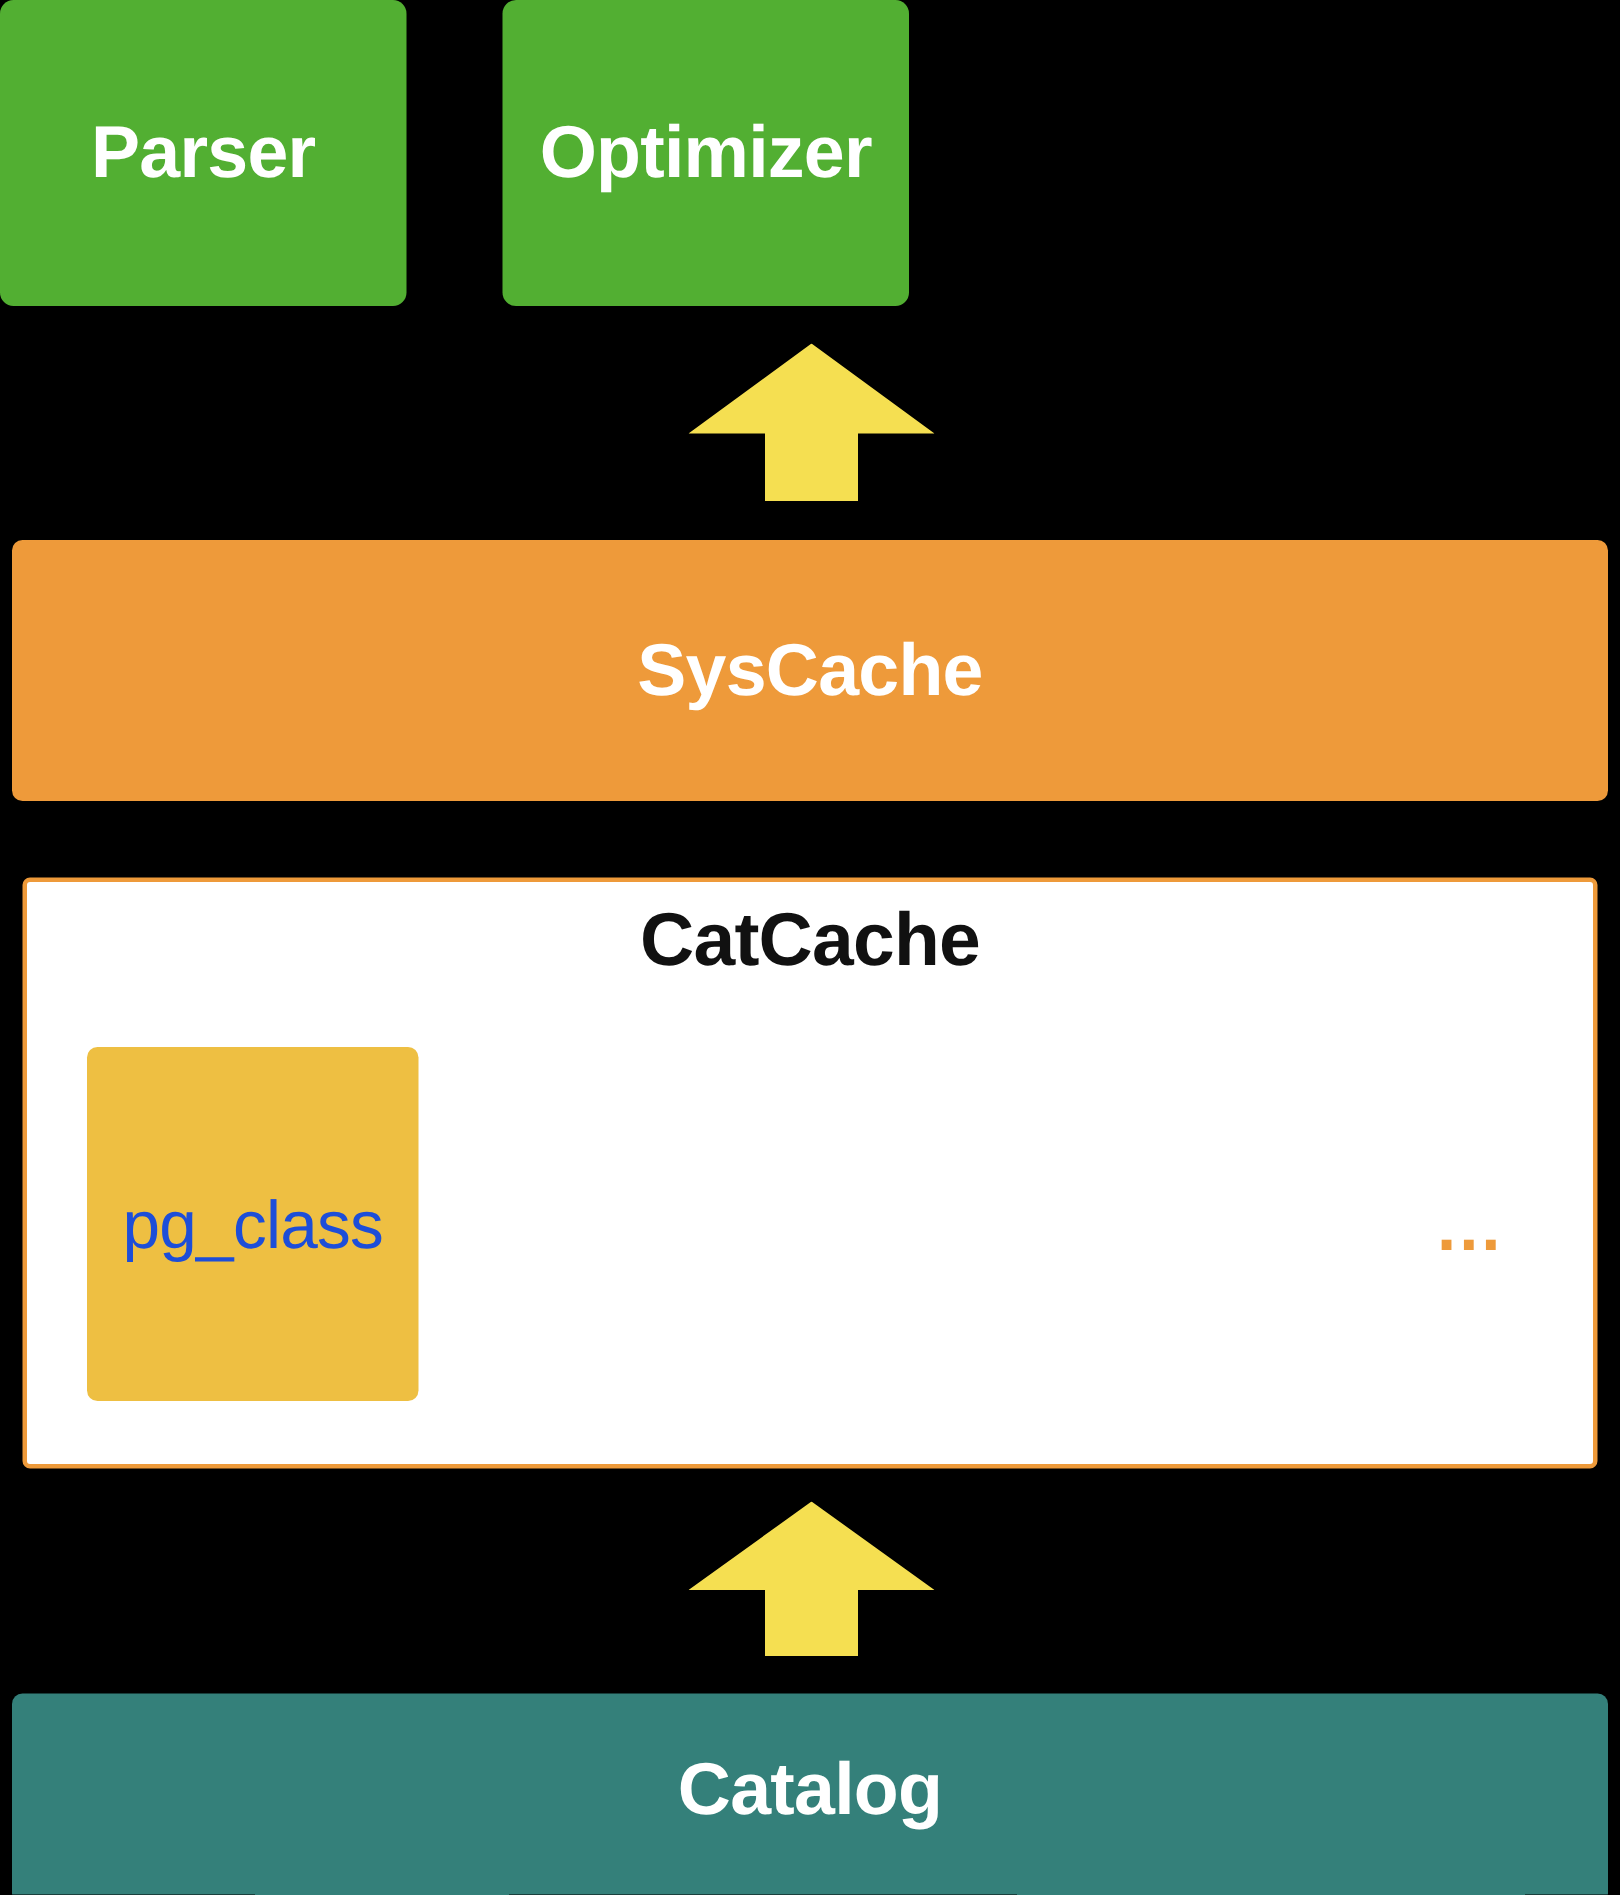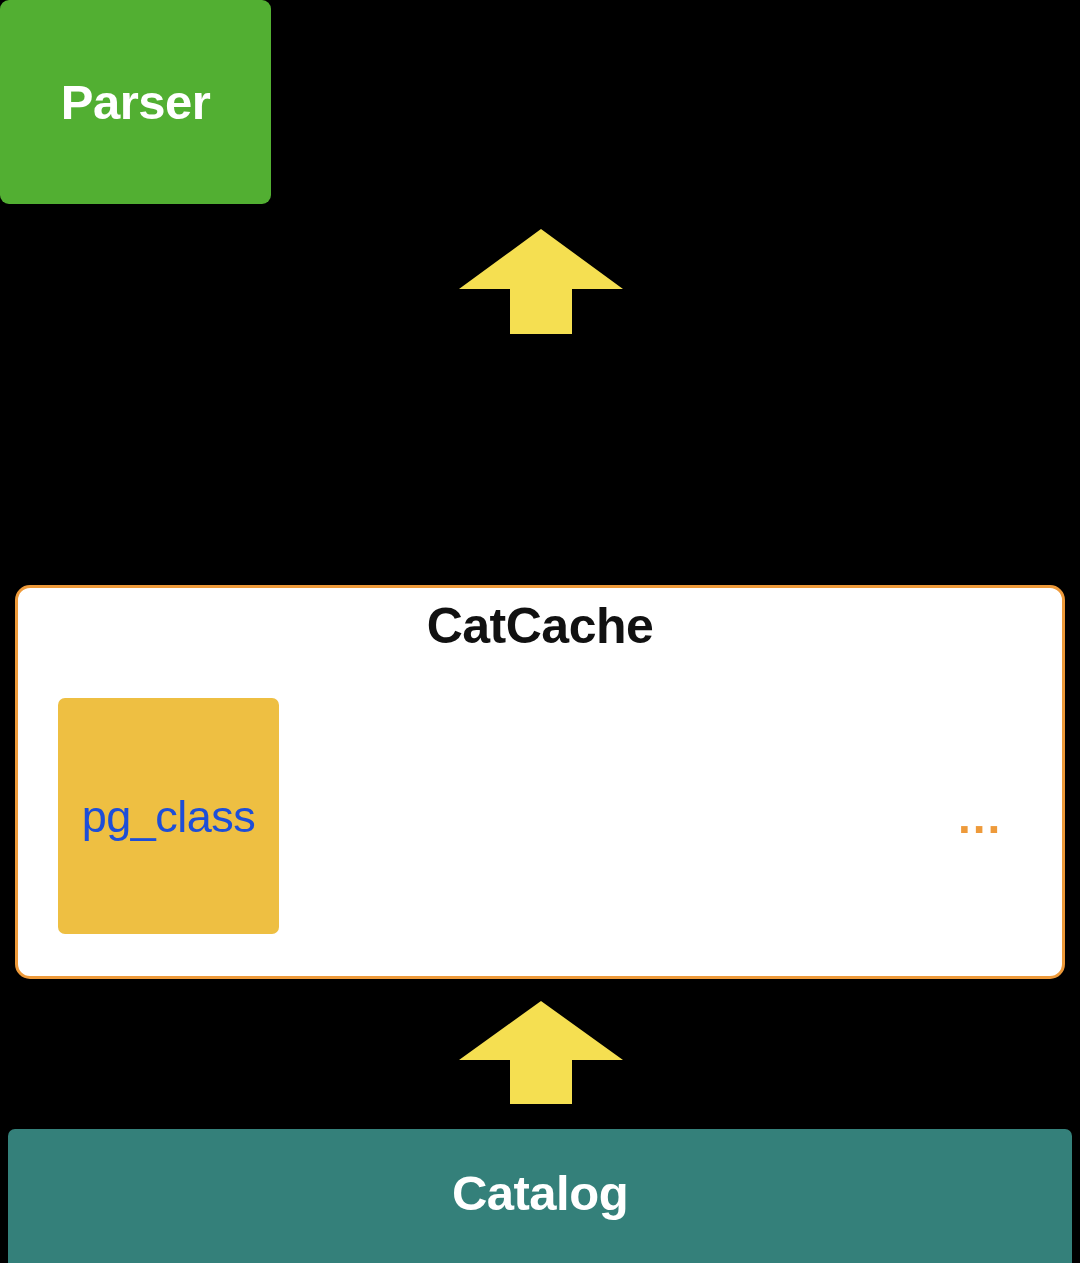--- a/index.html
+++ b/index.html
@@ -82,21 +82,21 @@
 
   
   #catcache-panel {
     position: absolute;
     left: 15px;
     top: 585px;
     width: 1050px;
     height: 394px;
     background: #FFFFFF;
     border: 3px solid #EE9A3A;
-    border-radius: 15px;
+    border-radius: 5px;
     box-sizing: border-box;
   }
   #catcache-title {
     position: absolute;
     left: 0;
     top: 13px;
     width: 100%;
     text-align: center;
     color: #111111;
     font-size: 50px;
@@ -168,28 +168,34 @@
 </style>
 </head>
 <body>
 
 <div id="diagram">
 
   <div class="stage-row">
     <div class="stage-box" id="stage-parser">
       <span class="stage-label">Parser</span>
     </div>
+    <div class="stage-box" id="stage-optimizer">
+      <span class="stage-label">Optimizer</span>
+    </div>
   </div>
 
   <div class="arrow-up" id="arrow-syscache-to-stages">
     <svg viewBox="0 0 164 105" preserveAspectRatio="none">
       <polygon points="82,0 164,60 113,60 113,105 51,105 51,60 0,60" fill="#F5DF51"></polygon>
     </svg>
   </div>
 
+  <div id="syscache-bar">
+    <span class="bar-label">SysCache</span>
+  </div>
 
   <div id="catcache-panel">
     <div id="catcache-title">CatCache</div>
 
     <div id="catcache-tables">
       <div class="table-box" id="table-pg-class">
         <span class="table-label">pg_class</span>
       </div>
       <div id="tables-ellipsis">...</div>
     </div>

